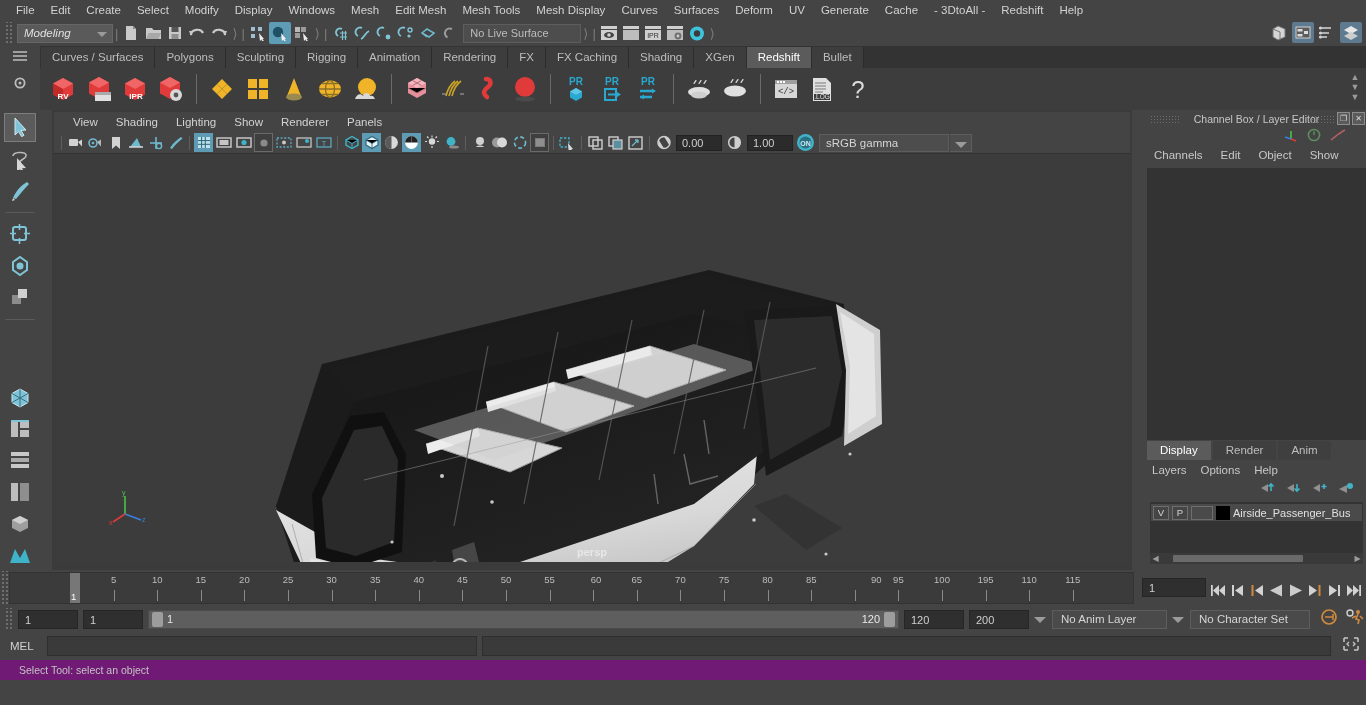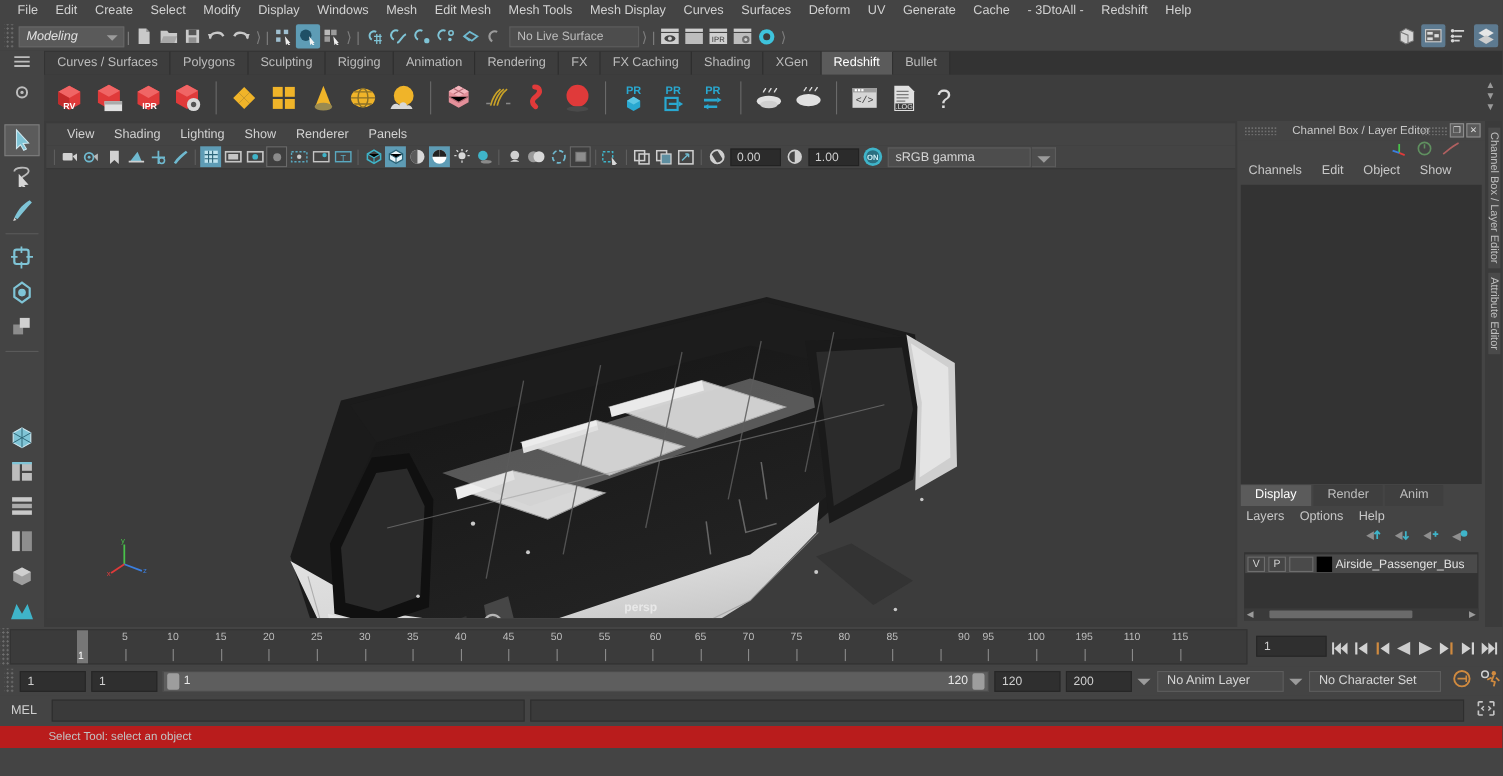--- a/index.html
+++ b/index.html
@@ -76,21 +76,21 @@
   .shelfbar {
     height: 42px; background: #3d3d3d; display: flex; align-items: center;
     padding-left: 6px; gap: 2px; position: relative;
   }
   .shelfbtn { width: 34px; height: 34px; display:flex; align-items:center; justify-content:center; }
   .shelfsep { width: 1px; height: 30px; background: #6a6a6a; margin: 0 6px; }
   .shelf-scroll { position: absolute; right: 4px; top: 4px; width: 14px; }
   .shelf-scroll div { color: #9a9a9a; font-size: 9px; line-height: 10px; text-align:center; }
 
   
-  .mainrow { display: flex; height: 460px; }
+  .mainrow { display: flex; height: 460px; gap: 12px; }
   .toolbox {
     width: 40px; background: #444; flex: 0 0 40px; display: flex; flex-direction: column;
     align-items: center; padding-top: 3px; gap: 3px;
   }
   .toolbtn { width: 32px; height: 32px; display: flex; align-items:center; justify-content:center; }
   .toolbtn.sel { background: #5b5b5b; border: 1px solid #7d7d7d; }
   .tooldiv { width: 30px; height: 1px; background: #5a5a5a; margin: 4px 0; }
 
   .viewport-col { flex: 1; background: #3b3b3b; padding: 2px 2px 0 2px; }
   .panelmenu {
@@ -212,22 +212,22 @@
     height: 19px; background: #4a4a4a; border: 1px solid #5d5d5d; font-size: 11.5px;
     color: #d5d5d5; padding: 0 8px; line-height: 18px; display:flex; align-items:center;
   }
 
   
   .melrow { height: 28px; background: #444; display: flex; align-items: center; gap: 5px; padding-left: 10px; }
   .mellabel { font-size: 11.5px; color: #d0d0d0; width: 32px; }
   .melfield { width: 430px; height: 20px; background: #3a3a3a; border: 1px solid #2e2e2e; }
   .melfield2 { flex: 1; height: 20px; background: #3a3a3a; border: 1px solid #2e2e2e; }
 
-  .statusbar { height: 20px; background: #b91c1c; display: flex; align-items: center;
-    font-size: 10.5px; color: #c3c3c3; padding-left: 44px; }
+  .statusbar { height: 20px; background: #701a75; display: flex; align-items: center;
+    font-size: 10.5px; color: #c3c3c3; padding-left: 19px; }
 </style>
 </head>
 <body>
 
 <div id="app">
 
   <div class="menubar" id="menubar">
       <div class="mi">File</div>
       <div class="mi">Edit</div>
       <div class="mi">Create</div>

